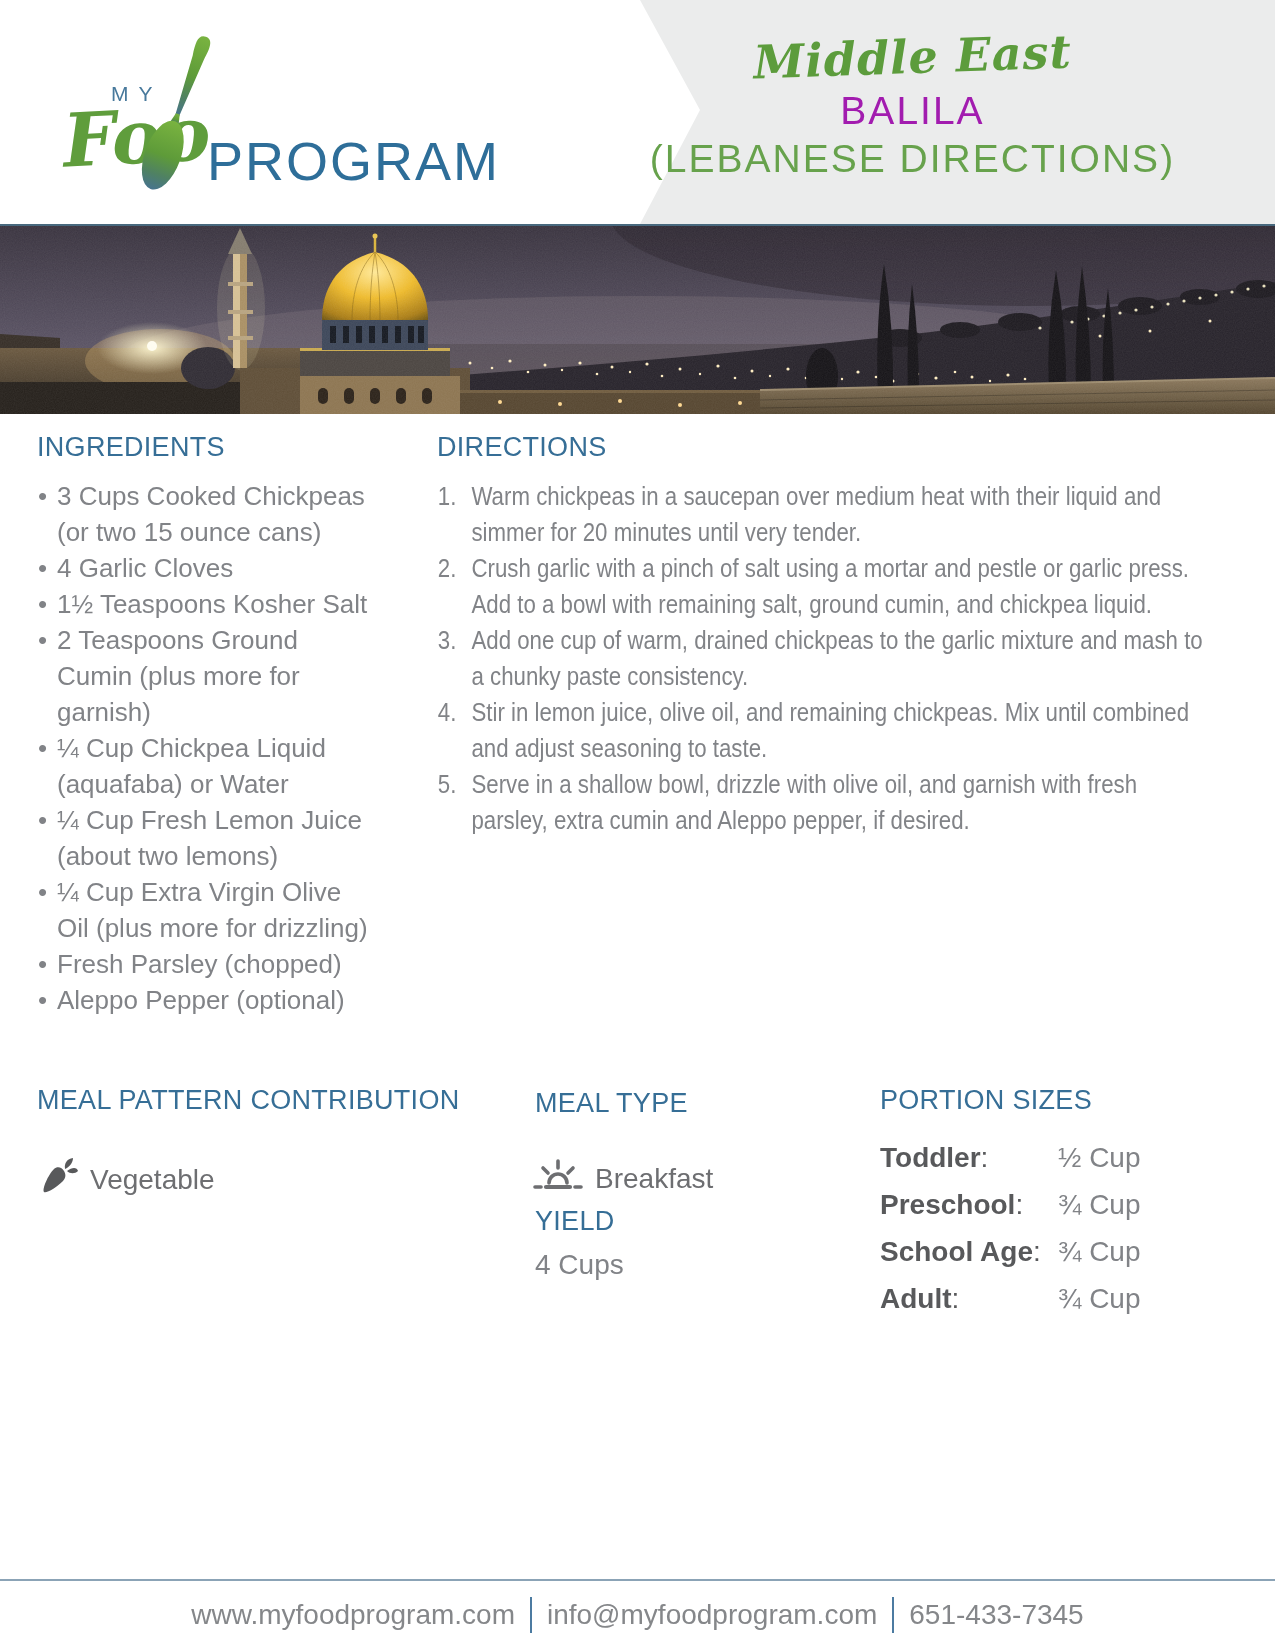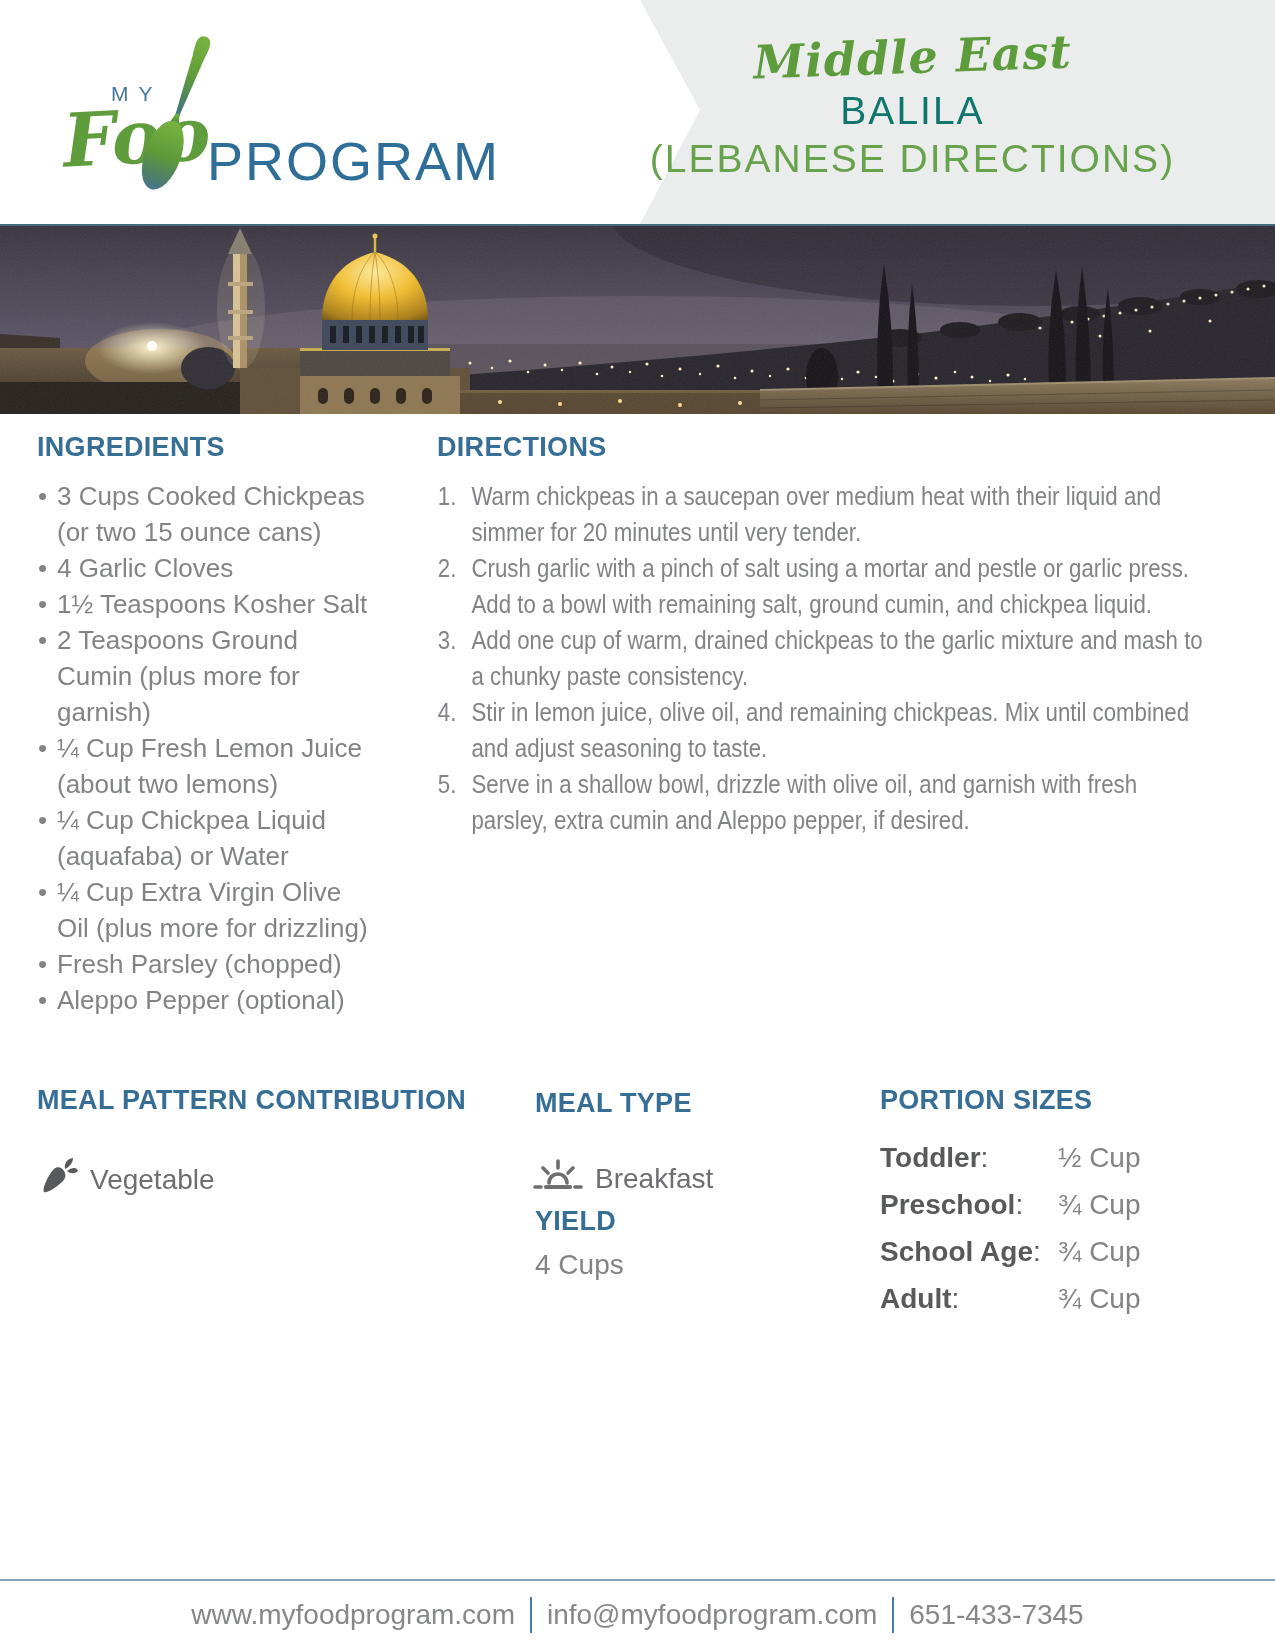--- a/index.html
+++ b/index.html
@@ -4,35 +4,35 @@
 <style>
   html,body{margin:0;padding:0;background:#ffffff;}
   body{width:1275px;height:1650px;position:relative;font-family:"Liberation Sans",sans-serif;overflow:hidden;}
 
   
   .header-shape{position:absolute;left:0;top:0;width:1275px;height:224px;background:#ebecec;
     clip-path:polygon(640px 0,700px 110px,640px 224px,1275px 224px,1275px 0);}
   .title-block{position:absolute;left:640px;top:30px;width:545px;text-align:center;}
   .region{font-family:"DejaVu Serif",serif;font-style:italic;font-weight:bold;font-size:46px;
     color:#5c9c3c;transform:rotate(-2deg);letter-spacing:1px;line-height:54px;}
-  .title1{font-size:39px;color:#0f766e;letter-spacing:2px;line-height:46px;margin-top:4px;}
+  .title1{font-size:39px;color:#a21caf;letter-spacing:2px;line-height:46px;margin-top:4px;}
   .title2{font-size:39px;color:#67a24c;letter-spacing:2px;line-height:46px;margin-top:2px;}
 
   .logo{position:absolute;left:35px;top:18px;width:460px;height:190px;}
   .logo-my{position:absolute;left:76px;top:64px;font-size:21px;letter-spacing:10px;color:#48799c;font-weight:500;}
   .logo-food{position:absolute;left:28px;top:80px;font-family:"DejaVu Serif",serif;font-style:italic;
     font-weight:bold;font-size:74px;color:#5f9d3c;transform:rotate(-3deg);line-height:78px;}
   .spoon-wrap{position:absolute;left:88px;top:8px;width:66px;height:168px;transform:rotate(20deg);transform-origin:50% 88%;}
   .logo-program{position:absolute;left:172px;top:112px;font-size:54px;color:#2e6e99;letter-spacing:2px;font-weight:400;}
 
   
   .photo{position:absolute;left:0;top:224px;width:1275px;height:190px;border-top:2px solid #48697e;box-sizing:border-box;background:#3e3742;}
 
   
-  .sec-h{position:absolute;font-size:27px;font-weight:bold;color:#366e96;letter-spacing:0.3px;white-space:nowrap;}
+  .sec-h{position:absolute;font-size:27px;font-weight:normal;color:#366e96;letter-spacing:0.3px;white-space:nowrap;}
 
   
   .ing-list{position:absolute;left:37px;top:478px;width:336px;margin:0;padding:0;list-style:none;}
   .ing-list li{position:relative;padding-left:20px;font-size:26px;line-height:36px;color:#818387;}
   .ing-list li::before{content:"\2022";position:absolute;left:1px;top:0;color:#818387;}
 
   
   .dir-wrap{position:absolute;left:437px;top:478px;width:918px;transform:scaleX(0.84);transform-origin:0 0;}
   .dir-list{margin:0;padding:0;list-style:none;counter-reset:step;}
   .dir-list li{counter-increment:step;position:relative;padding-left:41px;font-size:26.5px;line-height:36px;color:#818387;}
@@ -273,23 +273,23 @@
   <ul class="ing-list">
 
       <li><span>3 Cups Cooked Chickpeas (or two 15 ounce cans)</span></li>
 
       <li><span>4 Garlic Cloves</span></li>
 
       <li><span>1½ Teaspoons Kosher Salt</span></li>
 
       <li><span>2 Teaspoons Ground Cumin (plus more for garnish)</span></li>
 
+      <li><span>¼ Cup Chickpea Liquid (aquafaba) or Water</span></li>
+
       <li><span>¼ Cup Fresh Lemon Juice (about two lemons)</span></li>
-
-      <li><span>¼ Cup Chickpea Liquid (aquafaba) or Water</span></li>
 
       <li><span>¼ Cup Extra Virgin Olive Oil (plus more for drizzling)</span></li>
 
       <li><span>Fresh Parsley (chopped)</span></li>
 
       <li><span>Aleppo Pepper (optional)</span></li>
     </ul>
 
   <div class="sec-h" style="left:437px;top:432px;">DIRECTIONS</div>
   <div class="dir-wrap">

